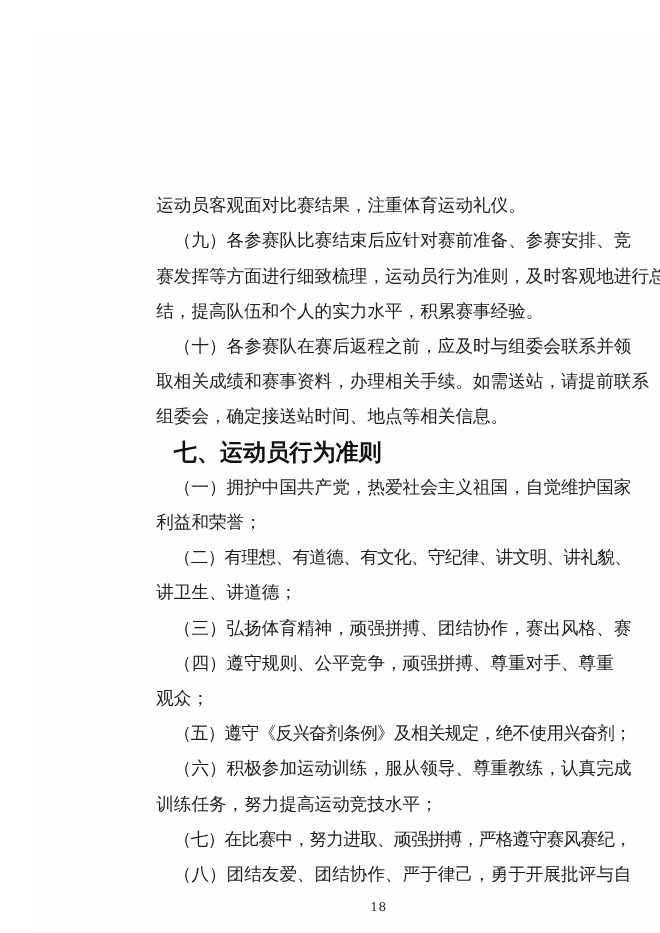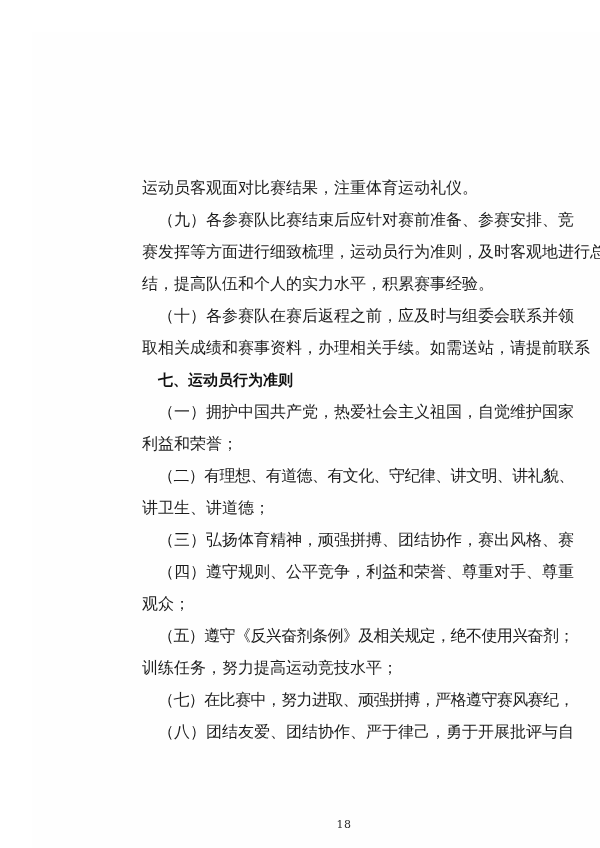--- a/index.html
+++ b/index.html
@@ -32,21 +32,21 @@
   }
   .line.justify {
     text-align: justify;
     text-align-last: justify;
   }
   .line.indent { padding-left: 32px; }
   .line.tight { letter-spacing: -0.6px; }
   .line.heading {
     font-family: "Liberation Sans", sans-serif;
     font-weight: 700;
-    font-size: 15px;
+    font-size: 21px;
     color: #111111;
   }
   .page-number {
     position: absolute;
     top: 770px;
     left: 12px;
     width: 100%;
     text-align: center;
     font-size: 11px;
     letter-spacing: 0.5px;
@@ -58,27 +58,29 @@
 <body>
 
 <div class="page">
   <div class="page-body">
       <div class="line">运动员客观面对比赛结果，注重体育运动礼仪。</div>
       <div class="line indent justify">（九）各参赛队比赛结束后应针对赛前准备、参赛安排、竞</div>
       <div class="line justify">赛发挥等方面进行细致梳理，运动员行为准则，及时客观地进行总</div>
       <div class="line">结，提高队伍和个人的实力水平，积累赛事经验。</div>
       <div class="line indent justify">（十）各参赛队在赛后返程之前，应及时与组委会联系并领</div>
       <div class="line justify">取相关成绩和赛事资料，办理相关手续。如需送站，请提前联系</div>
+      <div class="line">组委会，确定接送站时间、地点等相关信息。</div>
       <div class="line heading indent">七、运动员行为准则</div>
       <div class="line indent justify">（一）拥护中国共产党，热爱社会主义祖国，自觉维护国家</div>
       <div class="line">利益和荣誉；</div>
       <div class="line indent justify tight">（二）有理想、有道德、有文化、守纪律、讲文明、讲礼貌、</div>
       <div class="line">讲卫生、讲道德；</div>
       <div class="line indent justify">（三）弘扬体育精神，顽强拼搏、团结协作，赛出风格、赛</div>
-      <div class="line indent justify">（四）遵守规则、公平竞争，利益和荣誉、尊重对手、尊重</div>
+      <div class="line indent justify">（四）遵守规则、公平竞争，顽强拼搏、尊重对手、尊重</div>
       <div class="line">观众；</div>
       <div class="line indent tight">（五）遵守《反兴奋剂条例》及相关规定，绝不使用兴奋剂；</div>
+      <div class="line indent justify">（六）积极参加运动训练，服从领导、尊重教练，认真完成</div>
       <div class="line">训练任务，努力提高运动竞技水平；</div>
       <div class="line indent justify tight">（七）在比赛中，努力进取、顽强拼搏，严格遵守赛风赛纪，</div>
       <div class="line indent justify">（八）团结友爱、团结协作、严于律己，勇于开展批评与自</div>
     </div>
   <div class="page-number">18</div>
 </div>
 
 </body></html>

